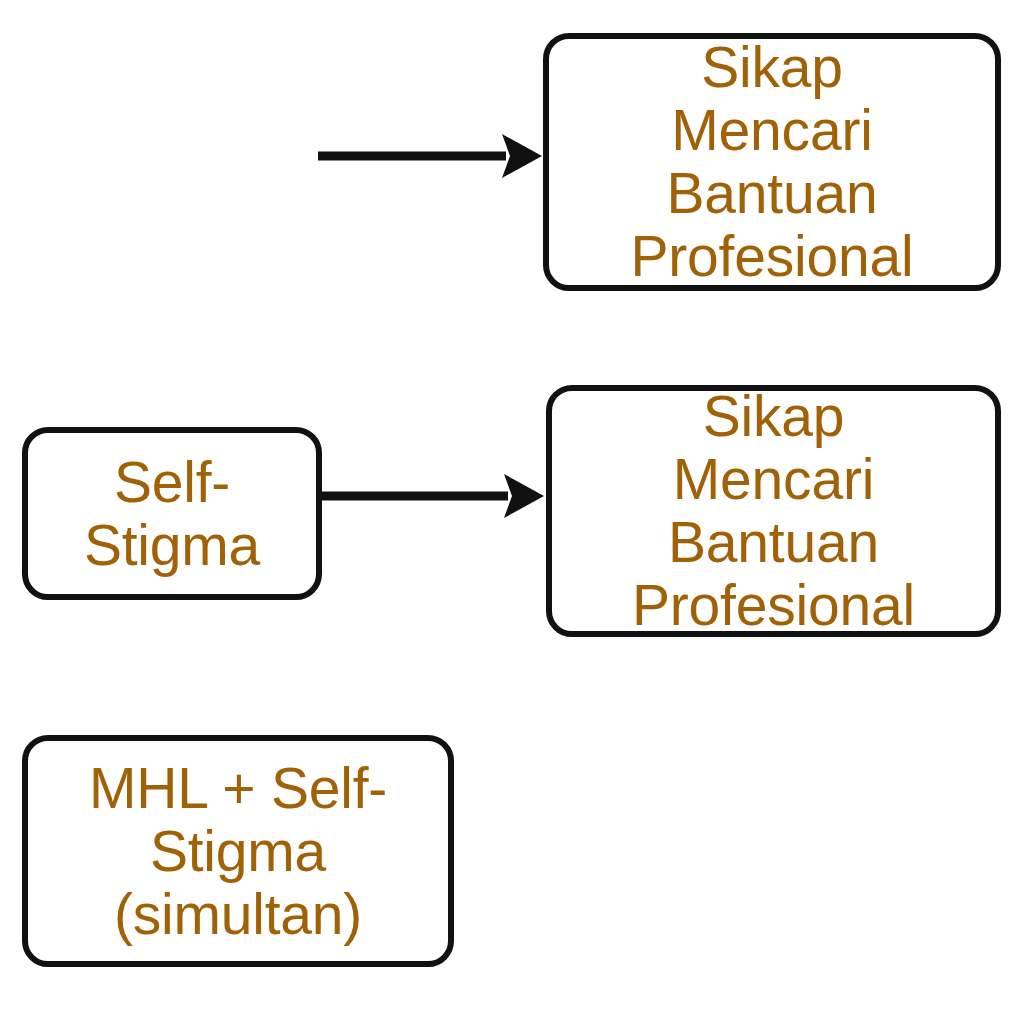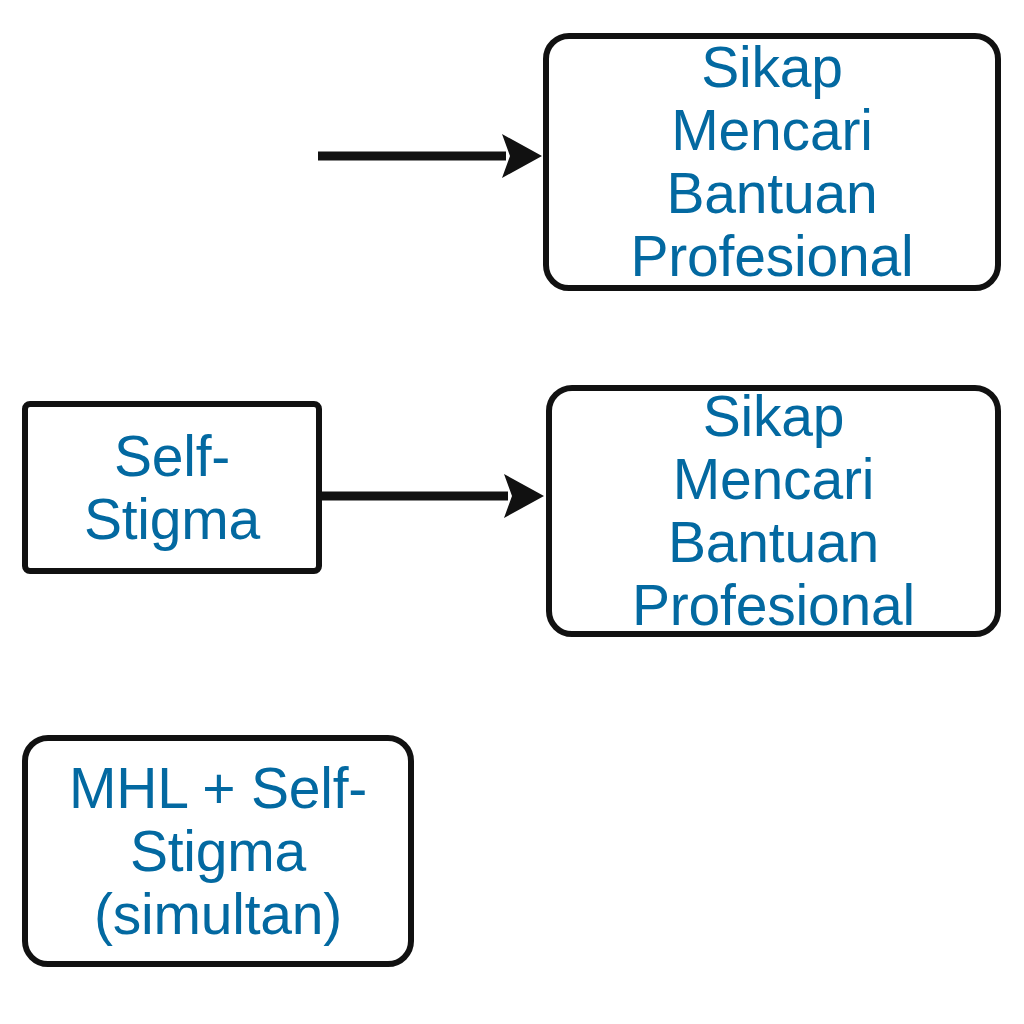--- a/index.html
+++ b/index.html
@@ -24,34 +24,34 @@
     border-radius: 26px;
     display: flex;
     align-items: center;
     justify-content: center;
     text-align: center;
   }
   .node-label {
     font-family: "Liberation Sans", sans-serif;
     font-size: 57px;
     line-height: 63px;
-    color: #0369a1;
+    color: #a16207;
     font-weight: 400;
     letter-spacing: -0.2px;
     white-space: pre-line;
     padding: 0 10px;
   }
   
   #node-mhl        { left: 22px;  top: 85px;  width: 300px; height: 134px; border-radius: 24px; }
   #node-sikap-1    { left: 543px; top: 33px;  width: 458px; height: 258px; }
   
-  #node-self-stigma{ left: 22px;  top: 401px; width: 300px; height: 173px; border-radius: 8px; }
+  #node-self-stigma{ left: 22px;  top: 427px; width: 300px; height: 173px; border-radius: 26px; }
   #node-sikap-2    { left: 546px; top: 385px; width: 455px; height: 252px; }
   
-  #node-combined   { left: 22px;  top: 735px; width: 392px; height: 232px; }
+  #node-combined   { left: 22px;  top: 735px; width: 432px; height: 232px; }
 
   .arrow {
     position: absolute;
     overflow: visible;
   }
   #arrow-1 { left: 318px; top: 130px; width: 226px; height: 52px; }
   #arrow-2 { left: 318px; top: 470px; width: 228px; height: 52px; }
 </style>
 </head>
 <body>

